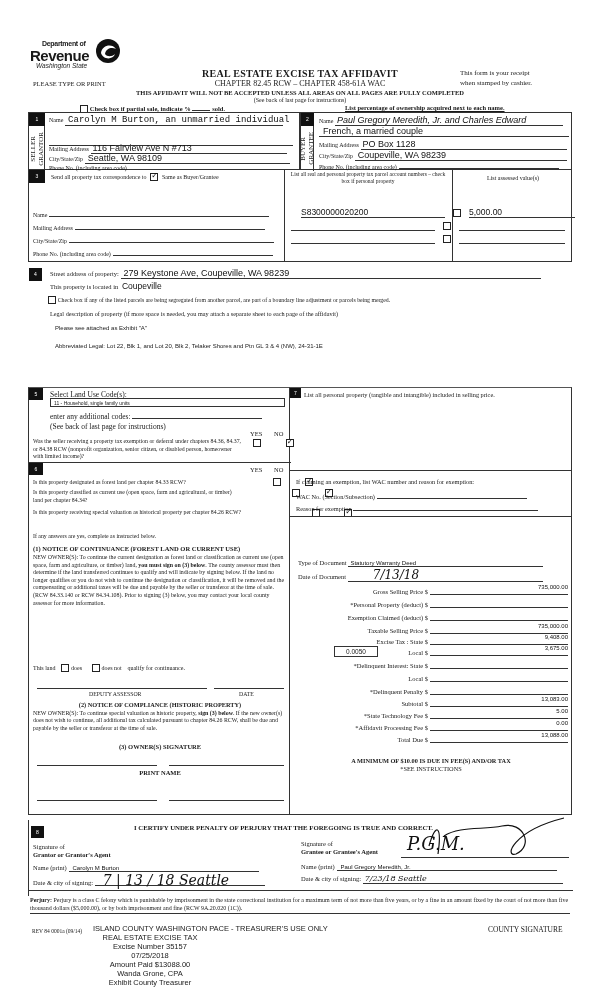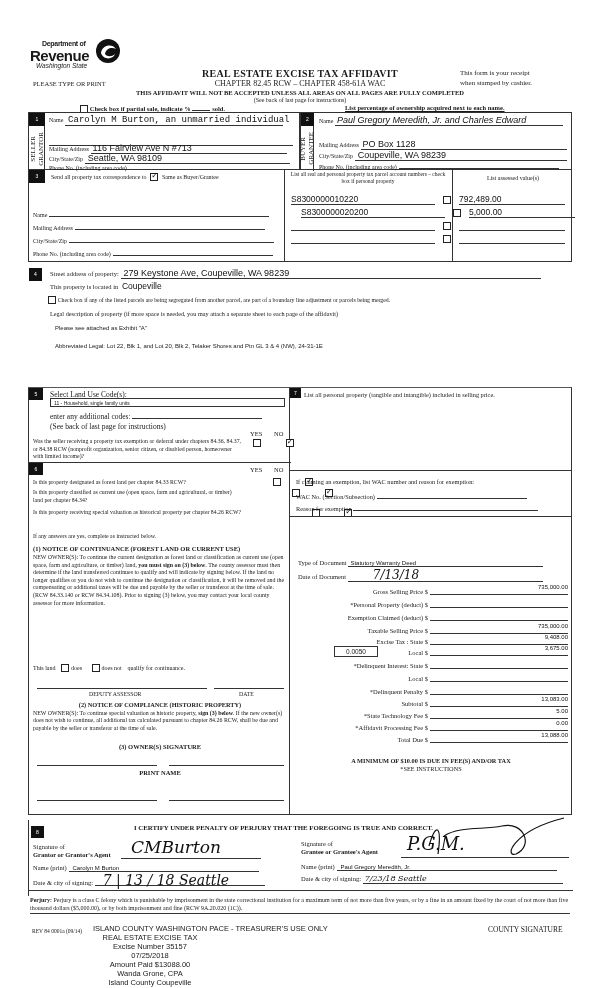--- a/index.html
+++ b/index.html
@@ -79,20 +79,21 @@
 <div class="abs box" style="left:300px;top:112px;width:272px;height:58px;">
   <div class="abs numbox" style="left:0;top:0;width:13px;height:13px;line-height:13px;">2</div>
   <div class="abs" style="left:0;top:13px;width:13px;height:45px;border-right:1px solid #333;display:flex;align-items:center;justify-content:center;">
     <div class="vert serif">BUYER</div>
     <div class="vert serif">GRANTEE</div>
   </div>
   <div class="abs row" style="left:18px;top:2px;">
     <span class="serif" style="font-size:6px;">Name</span>
     <span class="val line" style="display:inline-block;width:228px;font-size:9px;padding-left:2px;font-style:italic;">Paul Gregory Meredith, Jr. and Charles Edward</span>
   </div>
+  <div class="abs val line" style="left:18px;top:13px;width:250px;font-size:9px;padding-left:4px;">French, a married couple</div>
   <div class="abs row" style="left:18px;top:26px;">
     <span class="serif" style="font-size:6px;">Mailing Address</span>
     <span class="val line" style="display:inline-block;width:206px;font-size:9px;padding-left:2px;">PO Box 1128</span>
   </div>
   <div class="abs row" style="left:18px;top:37px;">
     <span class="serif" style="font-size:6px;">City/State/Zip</span>
     <span class="val line" style="display:inline-block;width:212px;font-size:9px;padding-left:3px;">Coupeville, WA 98239</span>
   </div>
   <div class="abs row" style="left:18px;top:49px;">
     <span class="serif" style="font-size:6px;">Phone No. (including area code)</span>
@@ -122,25 +123,20 @@
   <div class="abs row" style="left:4px;top:79px;">
     <span class="serif" style="font-size:6px;">Phone No. (including area code)</span>
     <span class="line" style="display:inline-block;width:160px;height:7px;"></span>
   </div>
 
   <div class="abs" style="left:255px;top:0;width:0;height:92px;border-left:1px solid #333;"></div>
   <div class="abs serif center" style="left:257px;top:1px;width:164px;font-size:5.5px;line-height:7px;">List all real and personal property tax parcel account numbers – check box if personal property</div>
   <div class="abs" style="left:423px;top:0;width:0;height:92px;border-left:1px solid #333;"></div>
   <div class="abs serif center" style="left:425px;top:5px;width:118px;font-size:6px;">List assessed value(s)</div>
 
-  <div class="abs" style="left:262px;top:24px;width:280px;">
-    <span class="abs val line" style="left:0;top:0;width:144px;font-size:8.5px;height:11px;">S8300000010220</span>
-    <span class="abs cb" style="left:152px;top:2px;"></span>
-    <span class="abs val line" style="left:168px;top:0;width:106px;font-size:8.5px;height:11px;">792,489.00</span>
-  </div>
   <div class="abs" style="left:272px;top:37px;width:280px;">
     <span class="abs val line" style="left:0;top:0;width:144px;font-size:8.5px;height:11px;">S8300000020200</span>
     <span class="abs cb" style="left:152px;top:2px;"></span>
     <span class="abs val line" style="left:168px;top:0;width:106px;font-size:8.5px;height:11px;">5,000.00</span>
   </div>
   <div class="abs" style="left:262px;top:50px;width:280px;">
     <span class="abs val line" style="left:0;top:0;width:144px;height:11px;"></span>
     <span class="abs cb" style="left:152px;top:2px;"></span>
     <span class="abs val line" style="left:168px;top:0;width:106px;height:11px;"></span>
   </div>
@@ -315,21 +311,20 @@
   <div class="abs serif b center" style="left:0;top:369px;width:282px;font-size:6.3px;">A MINIMUM OF $10.00 IS DUE IN FEE(S) AND/OR TAX</div>
   <div class="abs serif center" style="left:0;top:377px;width:282px;font-size:6.3px;">*SEE INSTRUCTIONS</div>
 </div>
 
 <div class="abs" style="left:28px;top:820px;width:544px;height:76px;border-left:1px solid #333;">
   <div class="abs numbox" style="left:2px;top:6px;width:13px;height:12px;line-height:12px;">8</div>
   <div class="abs serif b" style="left:105px;top:4px;font-size:6.8px;white-space:nowrap;">I CERTIFY UNDER PENALTY OF PERJURY THAT THE FOREGOING IS TRUE AND CORRECT.</div>
 
   <div class="abs serif" style="left:4px;top:23px;font-size:6.5px;">Signature of</div>
   <div class="abs serif b" style="left:4px;top:31px;font-size:6.5px;">Grantor or Grantor's Agent</div>
-  <div class="abs hand line" style="left:92px;top:17px;width:140px;height:22px;font-size:17px;padding-left:10px;line-height:20px;">CMBurton</div>
   <div class="abs row" style="left:4px;top:44px;">
     <span class="serif" style="font-size:6.5px;">Name (print)</span>
     <span class="val line" style="display:inline-block;width:190px;font-size:6px;padding-left:4px;">Carolyn M Burton</span>
   </div>
   <div class="abs row" style="left:4px;top:55px;">
     <span class="serif" style="font-size:6.5px;">Date &amp; city of signing:</span>
     <span class="hand line" style="display:inline-block;width:170px;font-size:14px;padding-left:8px;line-height:10px;">7 | 13 / 18   Seattle</span>
   </div>
 
   <div class="abs serif" style="left:272px;top:20px;font-size:6.5px;">Signature of</div>
@@ -354,14 +349,14 @@
 </div>
 <div class="abs serif" style="left:32px;top:928px;font-size:5.5px;">REV 84 0001a (09/14)</div>
 <div class="abs sans" style="left:93px;top:924px;font-size:7.5px;white-space:nowrap;">ISLAND COUNTY WASHINGTON PACE - TREASURER'S USE ONLY</div>
 <div class="abs serif" style="left:488px;top:925px;font-size:7.5px;">COUNTY SIGNATURE</div>
 <div class="abs sans center" style="left:90px;top:933px;width:120px;font-size:7.5px;line-height:9px;">
   <div>REAL ESTATE EXCISE TAX</div>
   <div>Excise Number 35157</div>
   <div>07/25/2018</div>
   <div>Amount Paid $13088.00</div>
   <div>Wanda Grone, CPA</div>
-  <div>Island County Coupeville</div>
+  <div>Exhibit County Treasurer</div>
 </div>
 
 </body></html>

